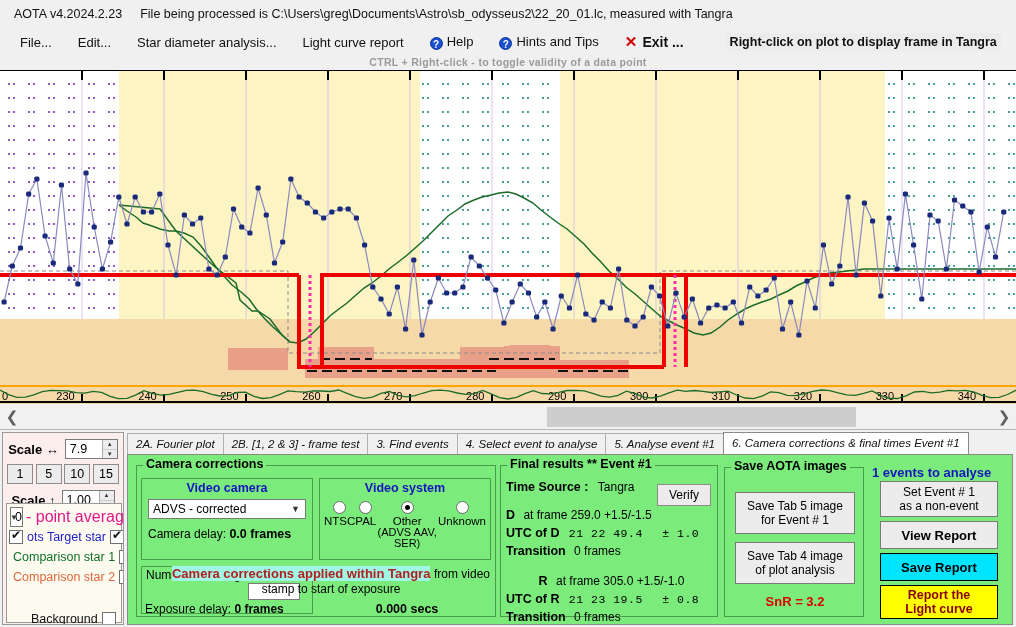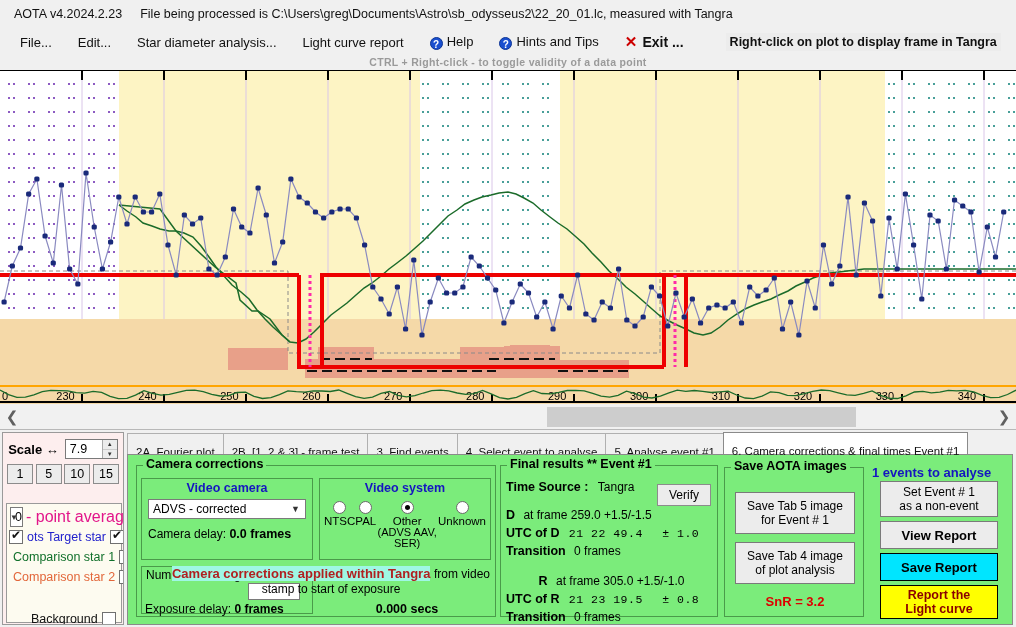--- a/index.html
+++ b/index.html
@@ -142,24 +142,25 @@
   .c-blue{ color:#2222cc; } .c-green{ color:#11702b; } .c-orange{ color:#e2663a; }
   .c-black{ color:#111; }
   .ck-row.spacer{ height:22px; }
 
   
   #tabstrip{
     position:absolute; left:127px; top:2px; width:832px; height:22px;
     display:flex; align-items:flex-end;
   }
   .tab{
-    height:21px; padding:8px 8px; background:#f0f0f0;
+    height:21px; padding:0 8px; background:#f0f0f0;
     border:1px solid #b0b0b0; border-bottom:none;
     font-size:11.5px; line-height:20px; color:#111; white-space:nowrap;
     margin-right:-1px;
+    font-style:italic;
   }
   .tab.active{
     background:#ffffff; height:22px; line-height:21px; font-weight:normal;
     border-color:#8a8a8a; position:relative; z-index:2;
   }
   #tab-arrows{
     position:absolute; right:4px; top:3px; width:44px; height:19px;
     display:flex;
   }
   #tab-arrows div{
@@ -1303,20 +1304,30 @@
           <div>▼</div>
         </span>
       </span>
     </div>
     <div class="num-row">
       <div class="num-btn">1</div>
       <div class="num-btn">5</div>
       <div class="num-btn">10</div>
       <div class="num-btn">15</div>
     </div>
+    <div class="scale-row">
+      <span class="scale-label">Scale ↕</span>
+      <span class="spin-box">
+        <span class="val">1.00</span>
+        <span class="spin-btns">
+          <div>▲</div>
+          <div>▼</div>
+        </span>
+      </span>
+    </div>
 
     <div id="avg-panel">
       <div class="sel-row">
         <span class="combo">
           <span>0</span>
           <span class="caret">▼</span>
         </span>
         <span class="avg-label">- point average</span>
       </div>
 

